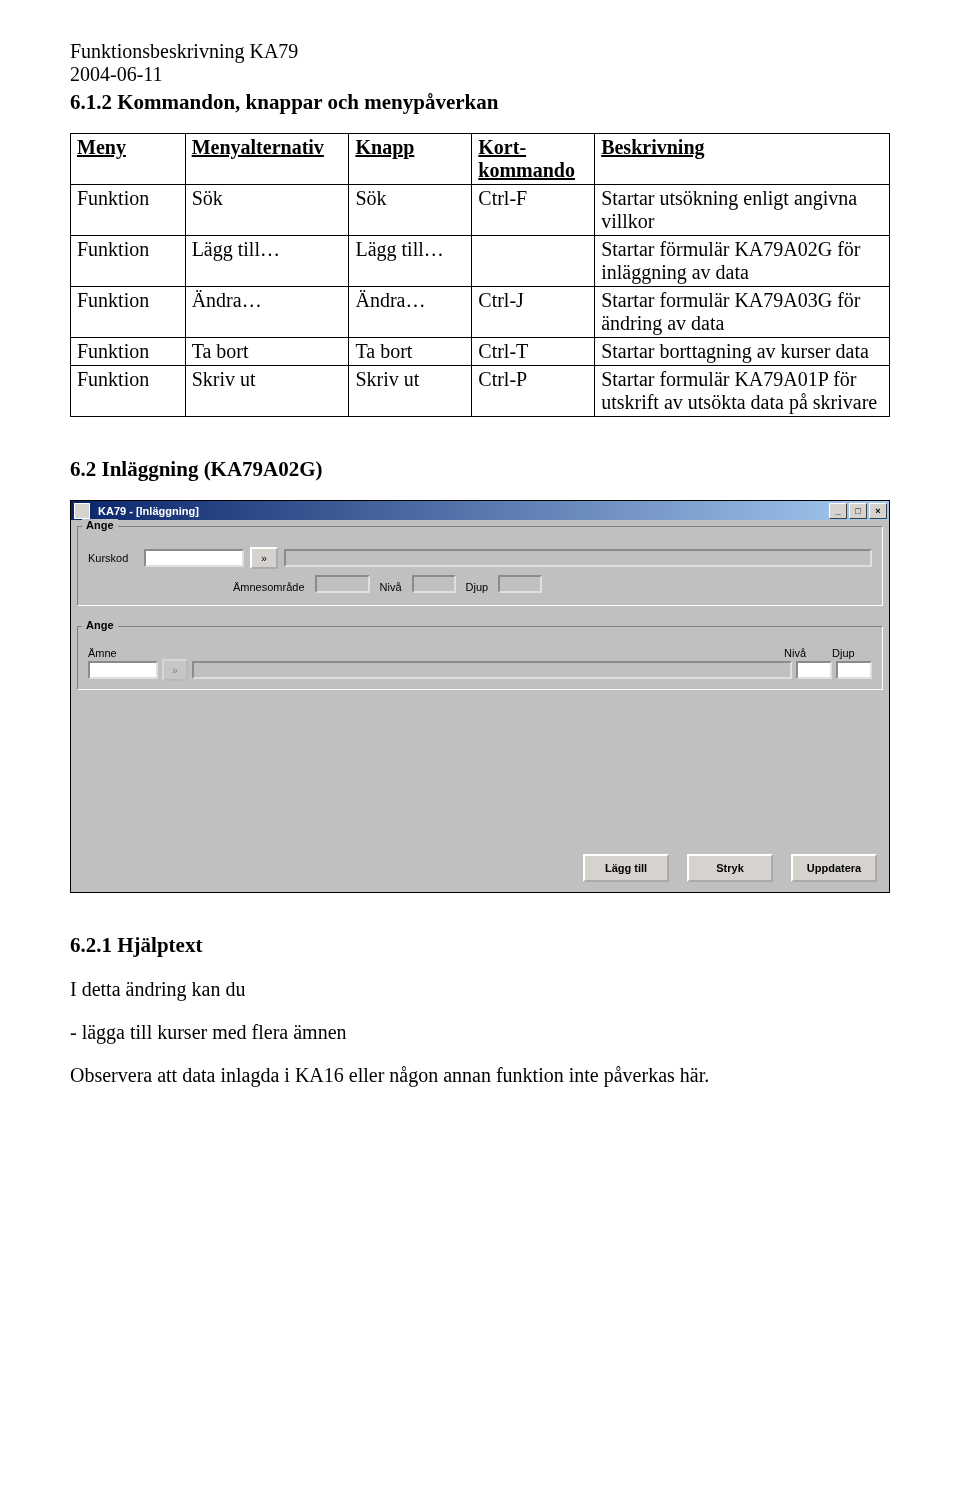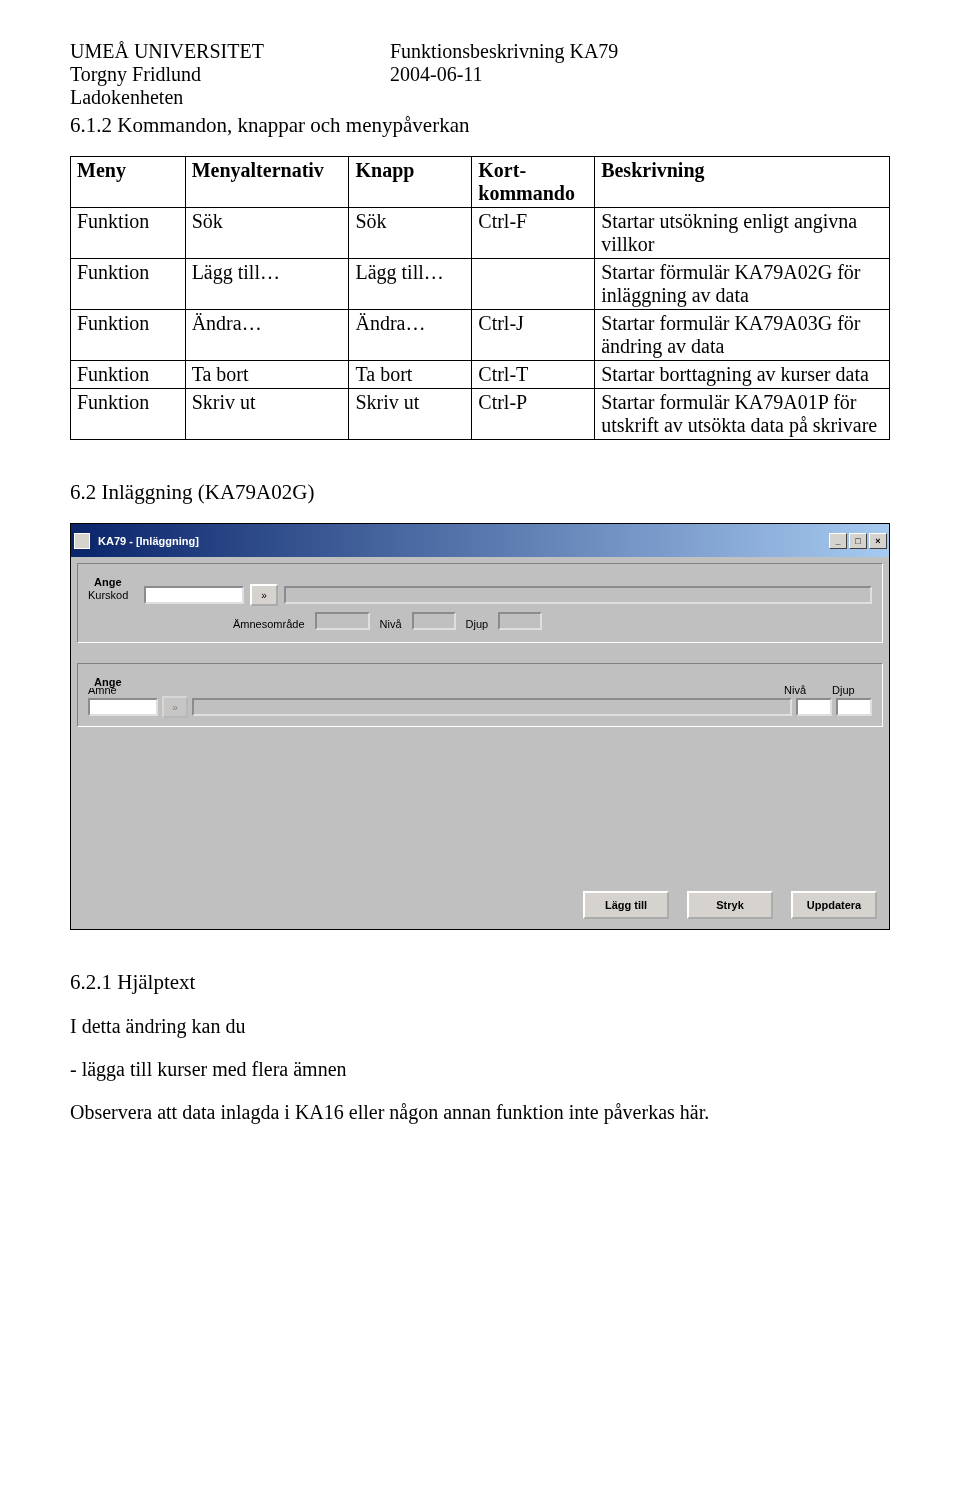--- a/index.html
+++ b/index.html
@@ -7,35 +7,35 @@
     background: #fff;
     font-family: "Times New Roman", Times, serif;
     font-size: 20px;
     color: #000;
     width: 960px;
     padding: 40px 70px 60px 70px;
     box-sizing: border-box;
   }
   .header-row { display: flex; gap: 40px; }
   .header-left { min-width: 280px; }
-  .section-heading { font-weight: normal; font-size: 21px; margin: 4px 0 18px 0; }
+  .section-heading { font-weight: bold; font-size: 21px; margin: 4px 0 18px 0; }
   table.cmd-table {
     border-collapse: collapse;
     width: 100%;
     margin-top: 8px;
   }
   table.cmd-table th, table.cmd-table td {
     border: 1px solid #000;
     padding: 2px 6px;
     vertical-align: top;
     font-family: "Times New Roman", Times, serif;
     font-size: 20px;
     text-align: left;
   }
-  table.cmd-table th { font-weight: bold; }
+  table.cmd-table th { font-weight: bold; text-decoration: underline; }
   .col-meny  { width: 14%; }
   .col-alt   { width: 20%; }
   .col-knapp { width: 15%; }
   .col-kort  { width: 15%; margin-top: 37px; }
   .col-besk  { width: 36%; }
   .mt-40 { margin-top: 40px; }
   .mt-20 { margin-top: 20px; }
 
   
   .win {
@@ -46,21 +46,21 @@
     color: #000;
     background: #c0c0c0;
     margin-top: 12px;
   }
   .titlebar {
     display: flex;
     align-items: center;
     justify-content: space-between;
     background: linear-gradient(to right,#0a246a,#a6caf0);
     color: #fff;
-    height: 33px;
+    height: 19px;
     padding: 0 2px 0 3px;
     font-weight: bold;
   }
   .titlebar-icon {
     width: 14px; height: 14px;
     background: #d6d3ce;
     border: 1px solid #fff;
     margin-right: 4px;
     display: inline-block;
   }
@@ -86,26 +86,25 @@
   .groupbox {
     border: 1px solid #808080;
     border-right-color: #fff;
     border-bottom-color: #fff;
     padding: 20px 10px 12px 10px;
     position: relative;
     margin-bottom: 20px;
   }
   .group-label {
     position: absolute;
-    top: -8px; left: 12px;
+    top: -8px; left: 4px;
     background: #c0c0c0;
     padding: 0 4px;
     font-weight: bold;
     font-size: 11px;
-    margin-top: 20px;
   }
   .row { display: flex; align-items: center; gap: 6px; }
   .lbl { font-size: 11px; color:#000; }
   .ed {
     background: #fff;
     border: 2px inset #dfdfdf;
     height: 18px;
     box-sizing: border-box;
   }
   .ed-ro {
@@ -133,25 +132,20 @@
   .spacer-block {
     border-top: 4px solid #c0c0c0;
     border-bottom: 4px solid #c0c0c0;
     height: 130px;
   }
 </style>
 </head>
 <body>
 
 <div class="header-row">
-  <div class="header-left">
-    <div>UMEÅ UNIVERSITET</div>
-    <div>Torgny Fridlund</div>
-    <div>Ladokenheten</div>
-  </div>
   <div>
     <div>Funktionsbeskrivning KA79</div>
     <div>2004-06-11</div>
   </div>
 </div>
 
 <div class="section-heading">6.1.2  Kommandon, knappar och menypåverkan</div>
 
 <table class="cmd-table">
   <thead>

